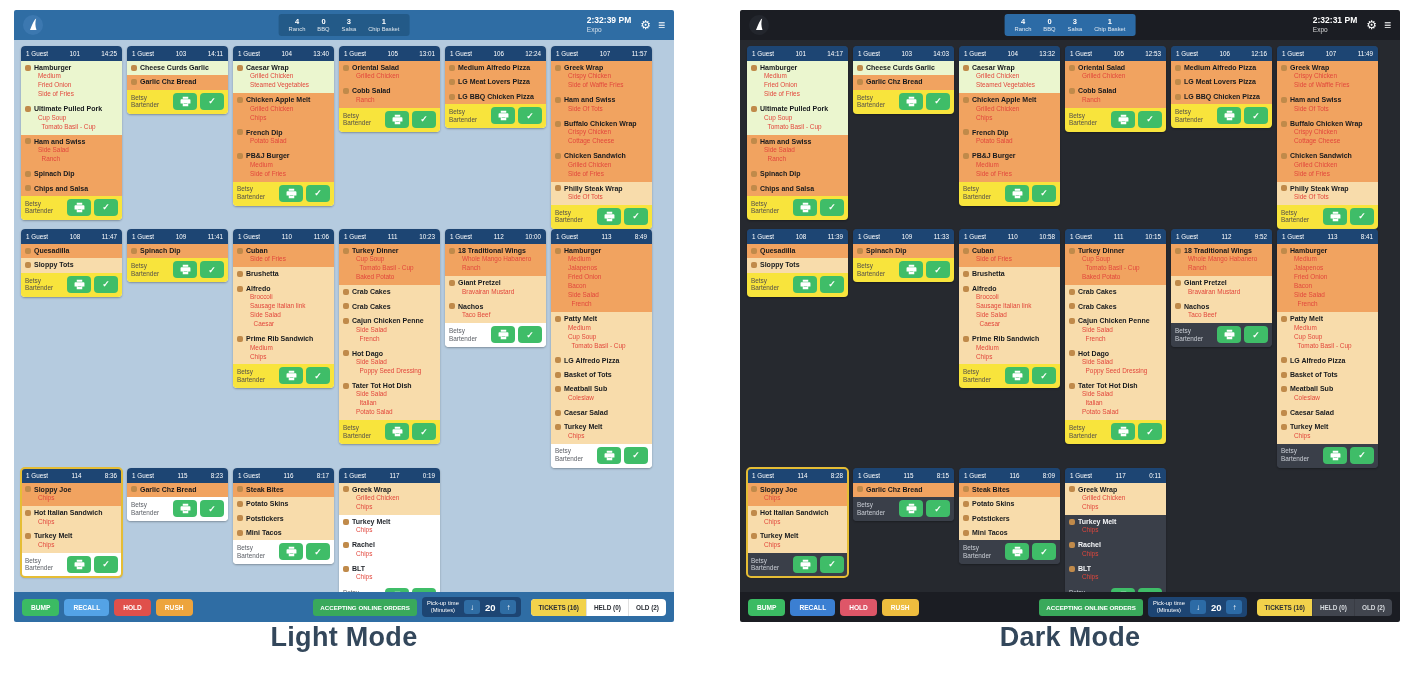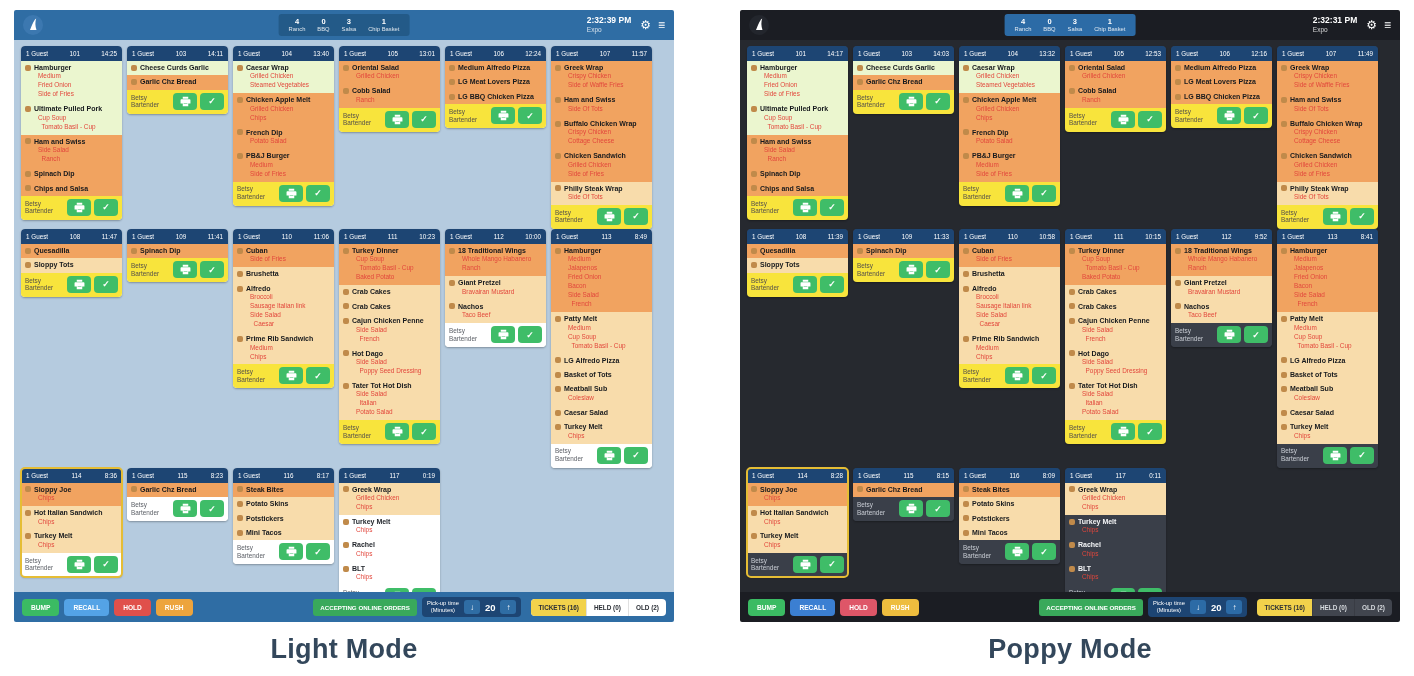--- a/index.html
+++ b/index.html
@@ -1,20 +1,20 @@
 <!DOCTYPE html>
 <html><head>
 <meta charset="utf-8">
 <style>
   * { margin:0; padding:0; box-sizing:border-box; }
   html,body { width:1414px; height:676px; background:#ffffff; overflow:hidden;
               font-family:"Liberation Sans", sans-serif; }
   .wrap { display:flex; gap:66px; padding:10px 14px 0; }
   .col { width:660px; display:flex; flex-direction:column; }
-  .caption { margin-top:12px; text-align:center; font-size:27px; font-weight:bold;
+  .caption { text-align:center; font-size:27px; font-weight:bold;
              color:#33475b; letter-spacing:.3px; }
 
   .screen { width:660px; height:612px; display:flex; flex-direction:column;
             overflow:hidden; border-radius:2px; }
 
   
   .light { --bar:#2f6da4; --canvas:#b5cbdf; --counterbg:#235a88; --plain:#ffffff;
            --plaintext:#1f2329; --servplain:#63676d; --tabbg:#ffffff; --tabtext:#2b2f36;
            --logobg:#3c78b0; --recall:#54a3e6; --hold:#e0504b; --rush:#eda43d; }
   .dark  { --bar:#1b1d23; --canvas:#26292f; --counterbg:#2c6ba6; --plain:#3a3f49;
@@ -1632,16 +1632,16 @@
           <span class="pval">20</span>
           <span class="step">↑</span>
         </span>
         <span class="tabs">
             <span class="tab active">TICKETS (16)</span>
             <span class="tab">HELD (0)</span>
             <span class="tab">OLD (2)</span>
           </span>
       </div>
     </div>
-    <div class="caption">Poppy Mode</div>
+    <div class="caption">Dark Mode</div>
   </div>
 
 </div>
 
 </body></html>

